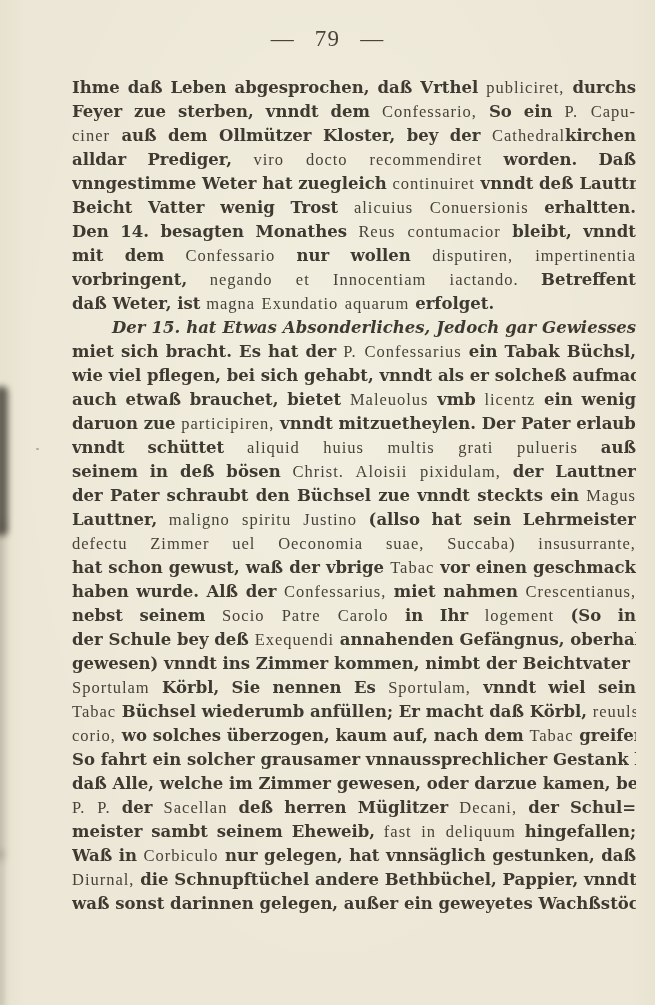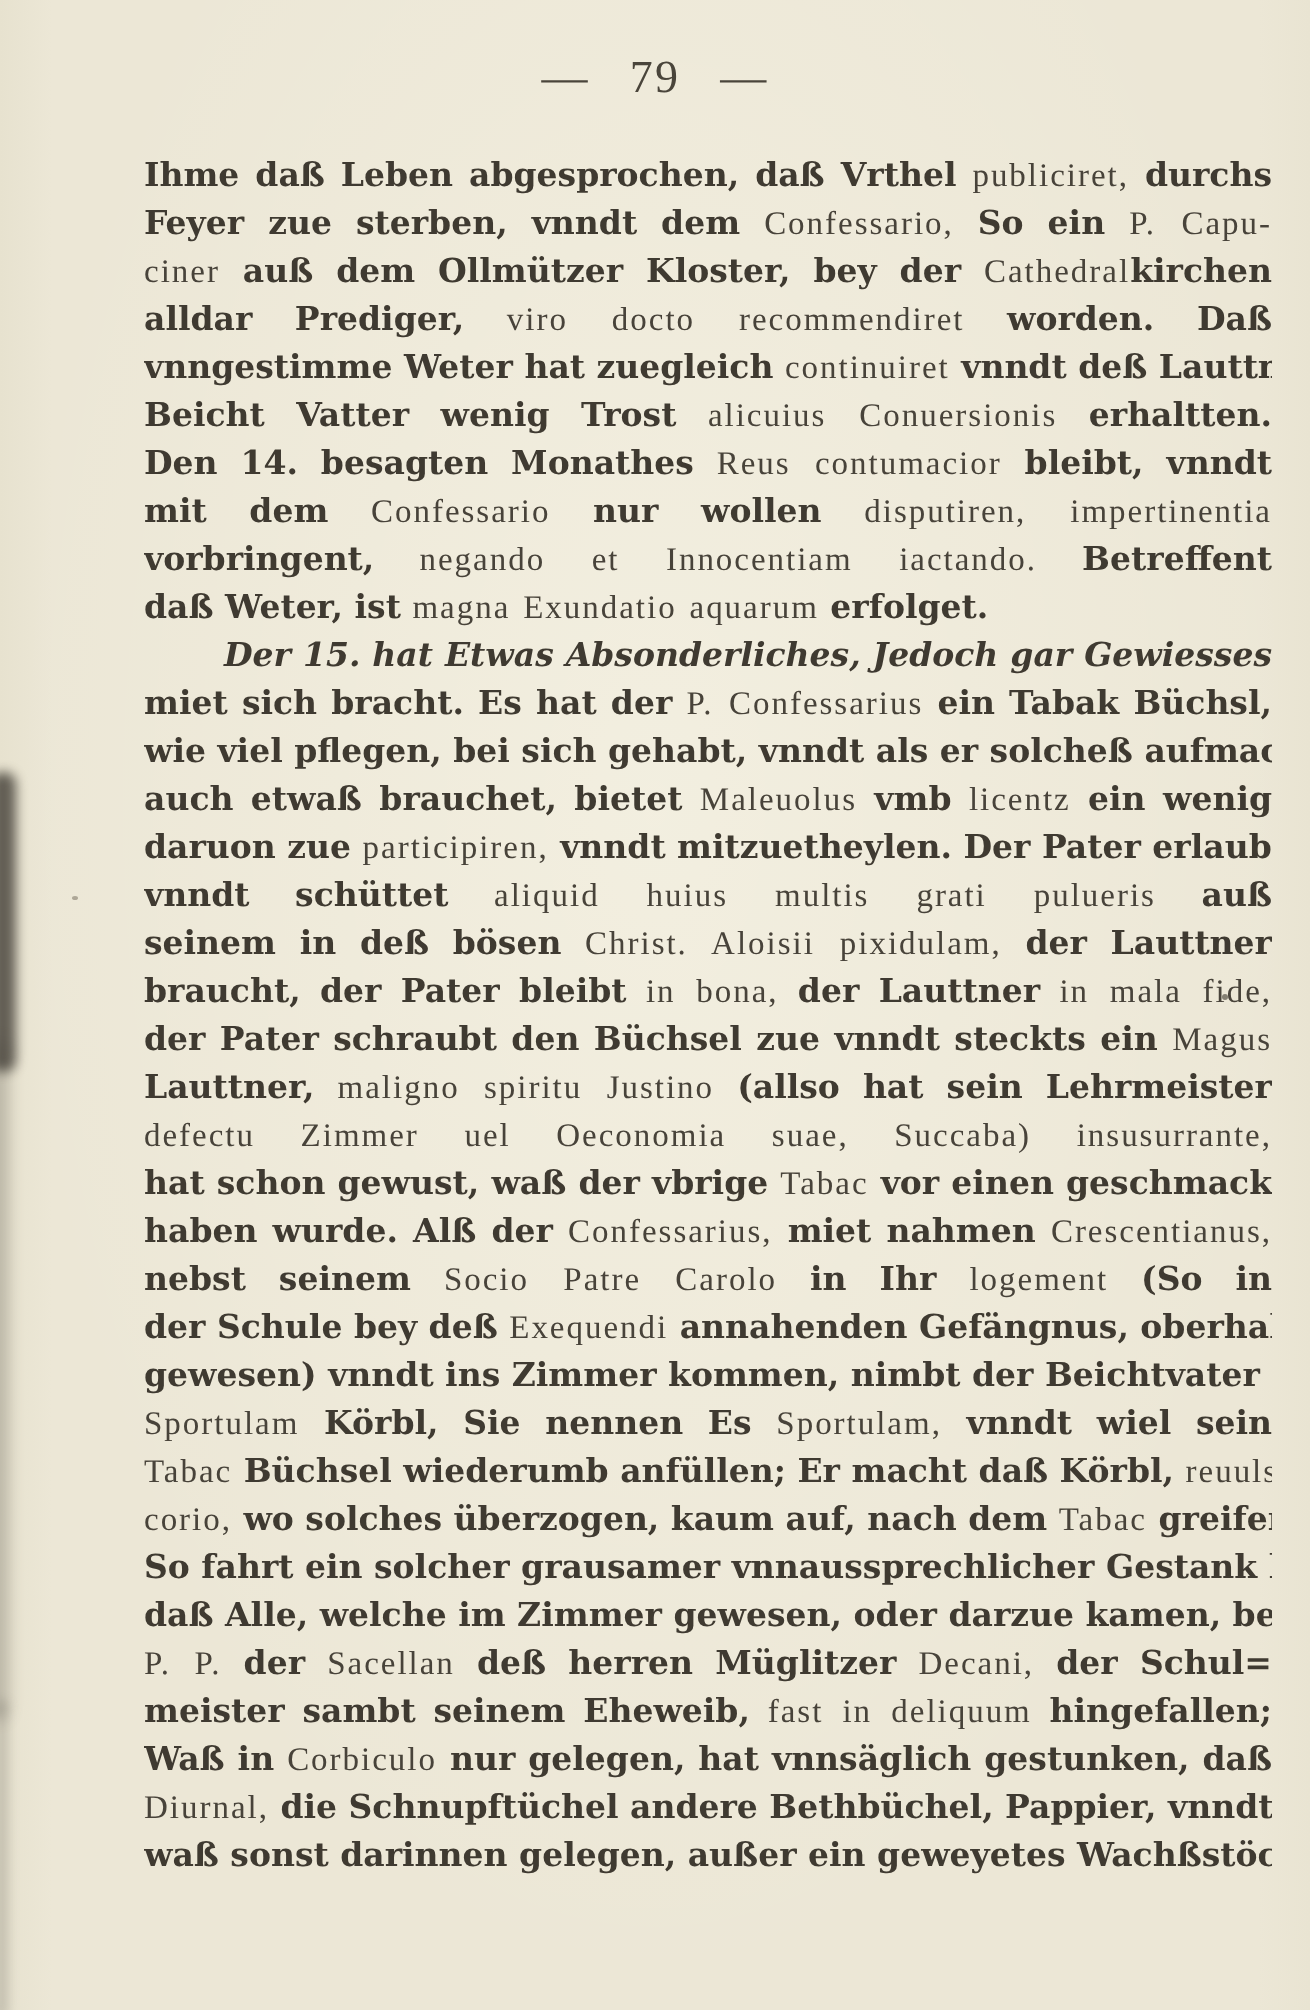--- a/index.html
+++ b/index.html
@@ -83,21 +83,20 @@
       <div class="line"><span class="german">mit dem </span><span class="latin">Confessario</span><span class="german"> nur wollen </span><span class="latin">disputiren, impertinentia</span></div>
       <div class="line"><span class="german">vorbringent, </span><span class="latin">negando et Innocentiam iactando.</span><span class="german"> Betreffent</span></div>
       <div class="line flush"><span class="german">daß Weter, ist </span><span class="latin">magna Exundatio aquarum</span><span class="german"> erfolget.</span></div>
       <div class="line indent"><span class="german">Der 15. hat Etwas Absonderliches, Jedoch gar Gewiesses</span></div>
       <div class="line"><span class="german">miet sich bracht. Es hat der </span><span class="latin">P. Confessarius</span><span class="german"> ein Tabak Büchsl,</span></div>
       <div class="line"><span class="german">wie viel pflegen, bei sich gehabt, vnndt als er solcheß aufmacht,</span></div>
       <div class="line"><span class="german">auch etwaß brauchet, bietet </span><span class="latin">Maleuolus</span><span class="german"> vmb </span><span class="latin">licentz</span><span class="german"> ein wenig</span></div>
       <div class="line"><span class="german">daruon zue </span><span class="latin">participiren,</span><span class="german"> vnndt mitzuetheylen. Der Pater erlaubt</span></div>
       <div class="line"><span class="german">vnndt schüttet </span><span class="latin">aliquid huius multis grati pulueris</span><span class="german"> auß</span></div>
       <div class="line"><span class="german">seinem in deß bösen </span><span class="latin">Christ. Aloisii pixidulam,</span><span class="german"> der Lauttner</span></div>
-      <div class="line"><span class="german">braucht, der Pater bleibt </span><span class="latin">in bona,</span><span class="german"> der Lauttner </span><span class="latin">in mala fide,</span></div>
       <div class="line"><span class="german">der Pater schraubt den Büchsel zue vnndt steckts ein </span><span class="latin">Magus</span></div>
       <div class="line"><span class="german">Lauttner, </span><span class="latin">maligno spiritu Justino</span><span class="german"> (allso hat sein Lehrmeister</span></div>
       <div class="line"><span class="latin">defectu Zimmer uel Oeconomia suae, Succaba) insusurrante,</span></div>
       <div class="line"><span class="german">hat schon gewust, waß der vbrige </span><span class="latin">Tabac</span><span class="german"> vor einen geschmack</span></div>
       <div class="line"><span class="german">haben wurde. Alß der </span><span class="latin">Confessarius,</span><span class="german"> miet nahmen </span><span class="latin">Crescentianus,</span></div>
       <div class="line"><span class="german">nebst seinem </span><span class="latin">Socio Patre Carolo</span><span class="german"> in Ihr </span><span class="latin">logement</span><span class="german"> (So in</span></div>
       <div class="line"><span class="german">der Schule bey deß </span><span class="latin">Exequendi</span><span class="german"> annahenden Gefängnus, oberhalb</span></div>
       <div class="line"><span class="german">gewesen) vnndt ins Zimmer kommen, nimbt der Beichtvater sein</span></div>
       <div class="line"><span class="latin">Sportulam</span><span class="german"> Körbl, Sie nennen Es </span><span class="latin">Sportulam,</span><span class="german"> vnndt wiel sein</span></div>
       <div class="line"><span class="latin">Tabac</span><span class="german"> Büchsel wiederumb anfüllen; Er macht daß Körbl, </span><span class="latin">reuulso</span></div>

